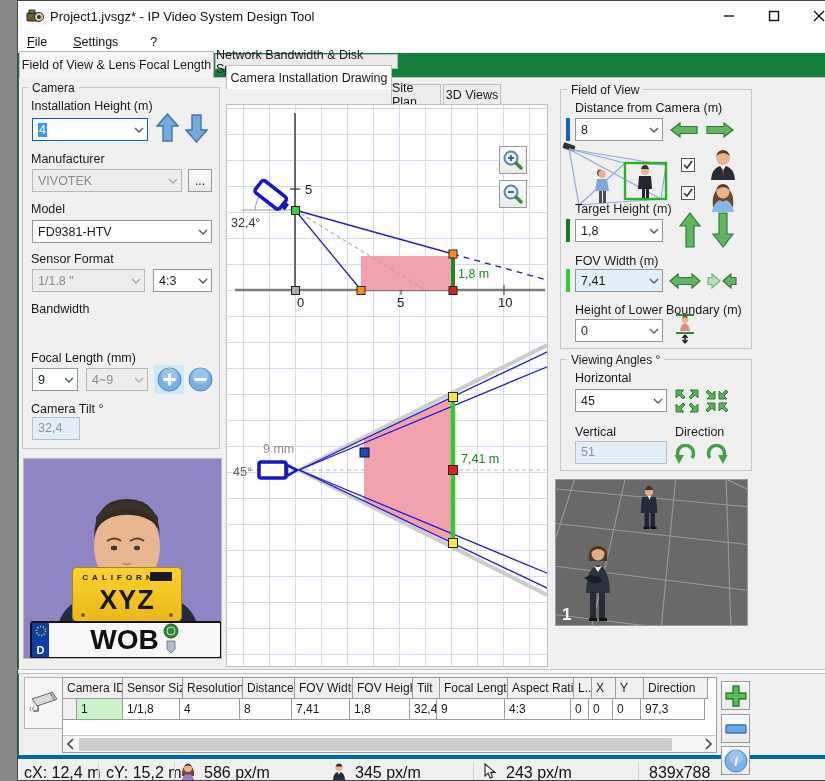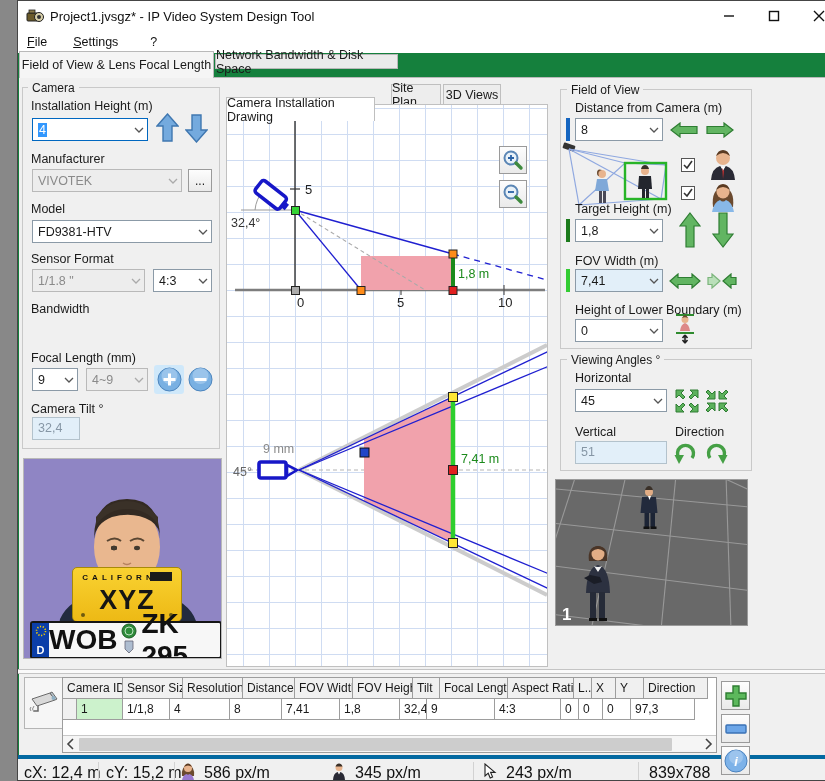--- a/index.html
+++ b/index.html
@@ -224,26 +224,25 @@
       </div>
       <div style="flex:1;display:flex;align-items:center;justify-content:center;gap:4px">
         <span style="font-size:28px;font-weight:bold;color:#111">WOB</span>
         <span style="display:inline-block;position:relative;width:16px;height:34px">
           <svg width="16" height="34">
               <circle cx="8" cy="8" r="7" fill="#2e8b3a" stroke="#1c5c24"></circle>
               <circle cx="8" cy="8" r="4" fill="none" stroke="#bfe3c2" stroke-width="1"></circle>
               <path d="M4 18 h8 v8 l-4 4 l-4 -4 Z" fill="#aebdd0" stroke="#667" stroke-width="0.8"></path>
             </svg>
         </span>
-        <span style="font-size:28px;font-weight:bold;color:#111">ZK 295</span>
       </div>
     </div>
   </div>
 
-  <div class="dtab" style="left:208px;top:96px;width:149px;height:24px;background:#fff;border-bottom:none;z-index:2">Camera Installation Drawing</div>
+  <div class="dtab" style="left:208px;top:64px;width:166px;height:24px;background:#fff;border-bottom:none;z-index:2">Camera Installation Drawing</div>
   <div class="dtab" style="left:373px;top:83px;width:50px;height:21px;background:#ededed">Site Plan</div>
   <div class="dtab" style="left:425px;top:83px;width:58px;height:21px;background:#ededed">3D Views</div>
 
   <div class="canvas">
     <svg width="320" height="561" viewBox="0 0 320 561">
 
       <line x1="68" y1="8" x2="68" y2="185" stroke="#333" stroke-width="1.4"></line>
       <line x1="8" y1="185" x2="318" y2="185" stroke="#7d7d7d" stroke-width="2.6"></line>
 
       <line x1="63" y1="84" x2="73" y2="84" stroke="#333" stroke-width="1.2"></line>
@@ -553,21 +552,21 @@
       <div class="th" style="width:68px">Focal Length</div>
       <div class="th" style="width:66px">Aspect Ratio</div>
       <div class="th" style="width:18px">L...</div>
       <div class="th" style="width:24px">X</div>
       <div class="th" style="width:28px">Y</div>
       <div class="th" style="width:64px">Direction</div>
     </div>
     <div style="display:flex">
       <div class="td" style="width:14px;background:#f0f0f0"></div>
       <div class="td" style="width:46px;background:#ccf2cc">1</div>
-      <div class="td" style="width:47px">1/1,8</div>
+      <div class="td" style="width:57px">1/1,8</div>
       <div class="td" style="width:60px">4</div>
       <div class="td" style="width:52px">8</div>
       <div class="td" style="width:58px">7,41</div>
       <div class="td" style="width:60px">1,8</div>
       <div class="td" style="width:27px">32,4</div>
       <div class="td" style="width:68px">9</div>
       <div class="td" style="width:66px">4:3</div>
       <div class="td" style="width:18px">0</div>
       <div class="td" style="width:24px">0</div>
       <div class="td" style="width:28px">0</div>

